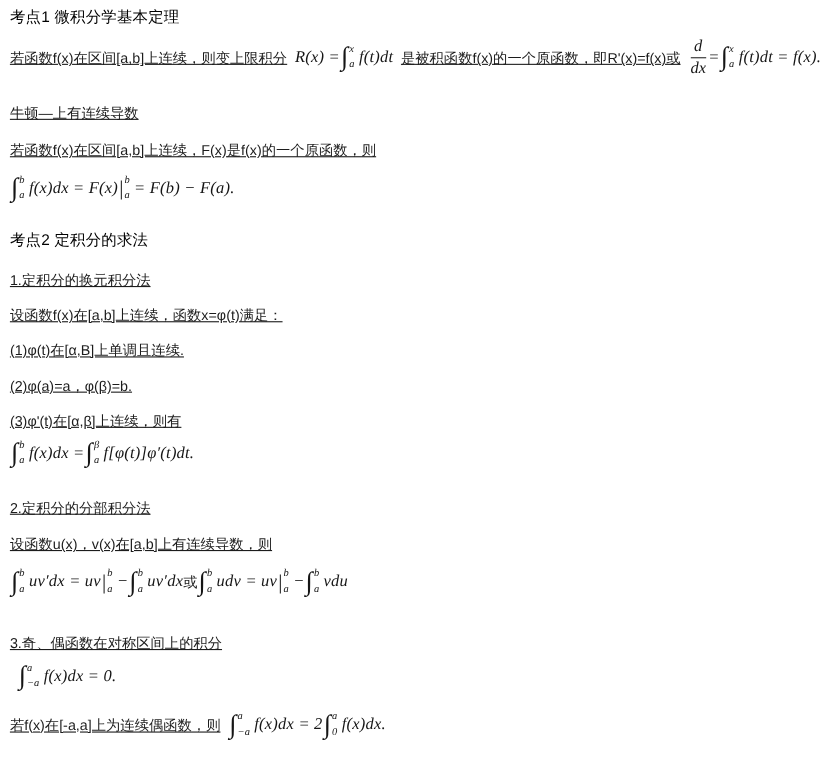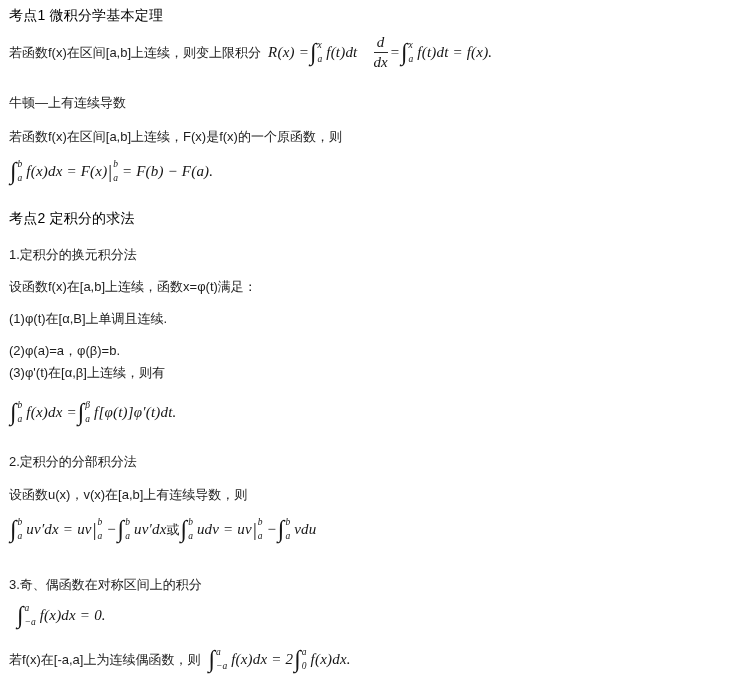--- a/index.html
+++ b/index.html
@@ -2,21 +2,21 @@
 <html><head>
 <meta charset="utf-8">
 <style>
   html,body { margin:0; padding:0; }
   body {
     width:749px; height:695px; background:#ffffff;
     font-family:"Liberation Sans", sans-serif;
     color:#1c1c1c; position:relative; overflow:hidden;
   }
   .blk { position:absolute; left:9px; white-space:nowrap; }
-  .txt { font-size:13px; line-height:17px; }
+  .txt { font-size:13px; line-height:17px;text-decoration:underline; }
   .hd  { font-size:14px; font-weight:normal; color:#000; letter-spacing:0.2px; }
   .row { display:flex; align-items:center; }
 
   
   .fml {
     font-family:"Liberation Serif", serif; font-style:italic;
     font-size:15px; color:#151515; display:inline-flex; align-items:center;
   }
   .row .fml { margin:0 7px; }
   .fm-t { letter-spacing:0.2px; }
@@ -41,20 +41,21 @@
       <span class="fm-t">R(x) = </span>
       <span class="fm-int">
         <span class="sgn">∫</span>
         <span class="fm-ss">
           <span class="s-sup">x</span>
           <span class="s-sub">a</span>
         </span>
       </span>
       <span class="fm-t">f(t)dt</span>
     </span>
+  <span class="txt">是被积函数f(x)的一个原函数，即R'(x)=f(x)或</span>
   <span class="fml">
       <span class="fm-frac">
         <span class="num">d</span>
         <span class="den">dx</span>
       </span>
       <span class="fm-t"> = </span>
       <span class="fm-int">
         <span class="sgn">∫</span>
         <span class="fm-ss">
           <span class="s-sup">x</span>
@@ -91,21 +92,21 @@
 <div class="blk hd" style="top:210px">考点2 定积分的求法</div>
 
 <div class="blk txt" style="top:246px">1.定积分的换元积分法</div>
 
 <div class="blk txt" style="top:278px">设函数f(x)在[a,b]上连续，函数x=φ(t)满足：</div>
 
 <div class="blk txt" style="top:310px">(1)φ(t)在[α,B]上单调且连续.</div>
 
 <div class="blk txt" style="top:342px">(2)φ(a)=a，φ(β)=b.</div>
 
-<div class="blk txt" style="top:364px">(3)φ'(t)在[α,β]上连续，则有</div>
+<div class="blk txt" style="top:374px">(3)φ'(t)在[α,β]上连续，则有</div>
 
 <div class="blk fml" style="top:401px">
     <span class="fm-int">
       <span class="sgn">∫</span>
       <span class="fm-ss">
         <span class="s-sup">b</span>
         <span class="s-sub">a</span>
       </span>
     </span>
     <span class="fm-t">f(x)dx = </span>

